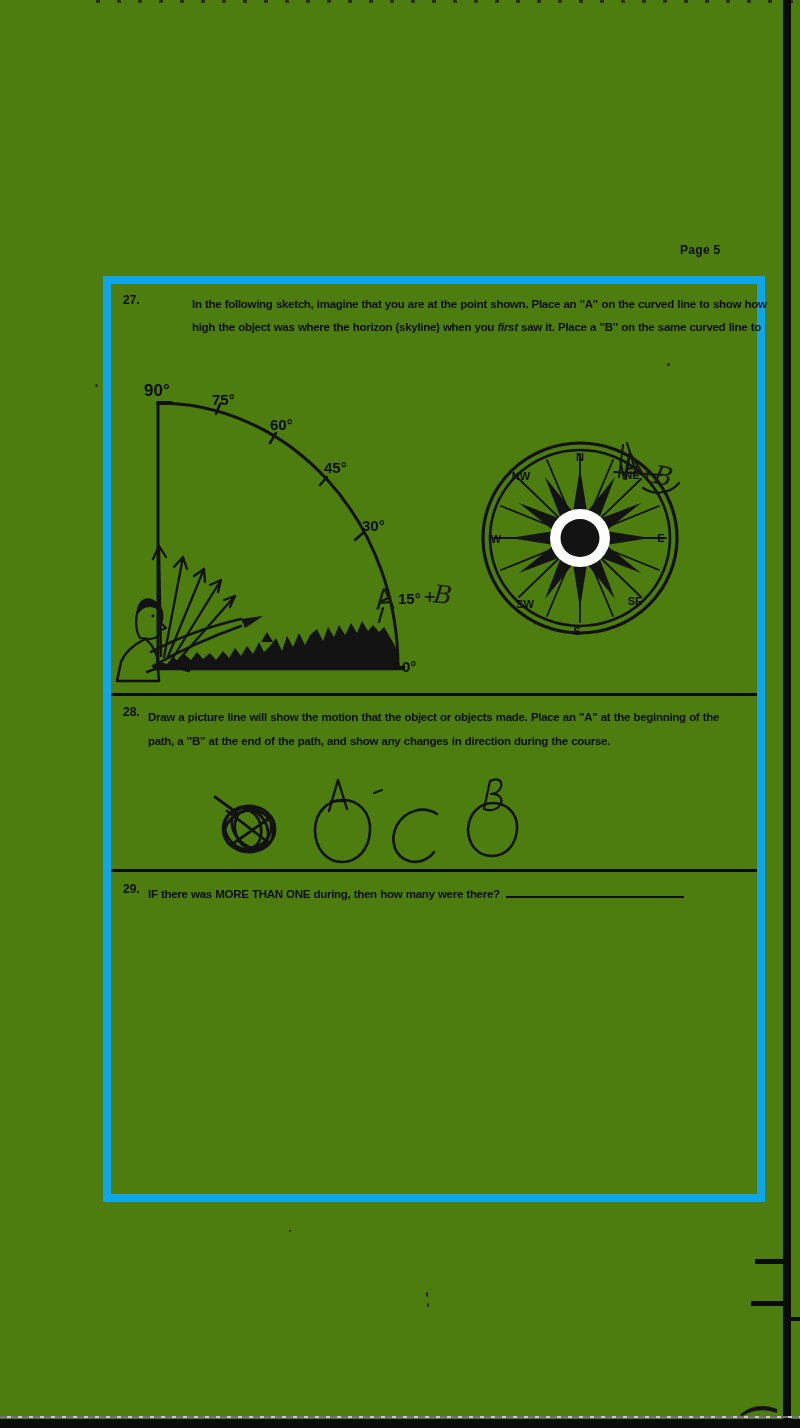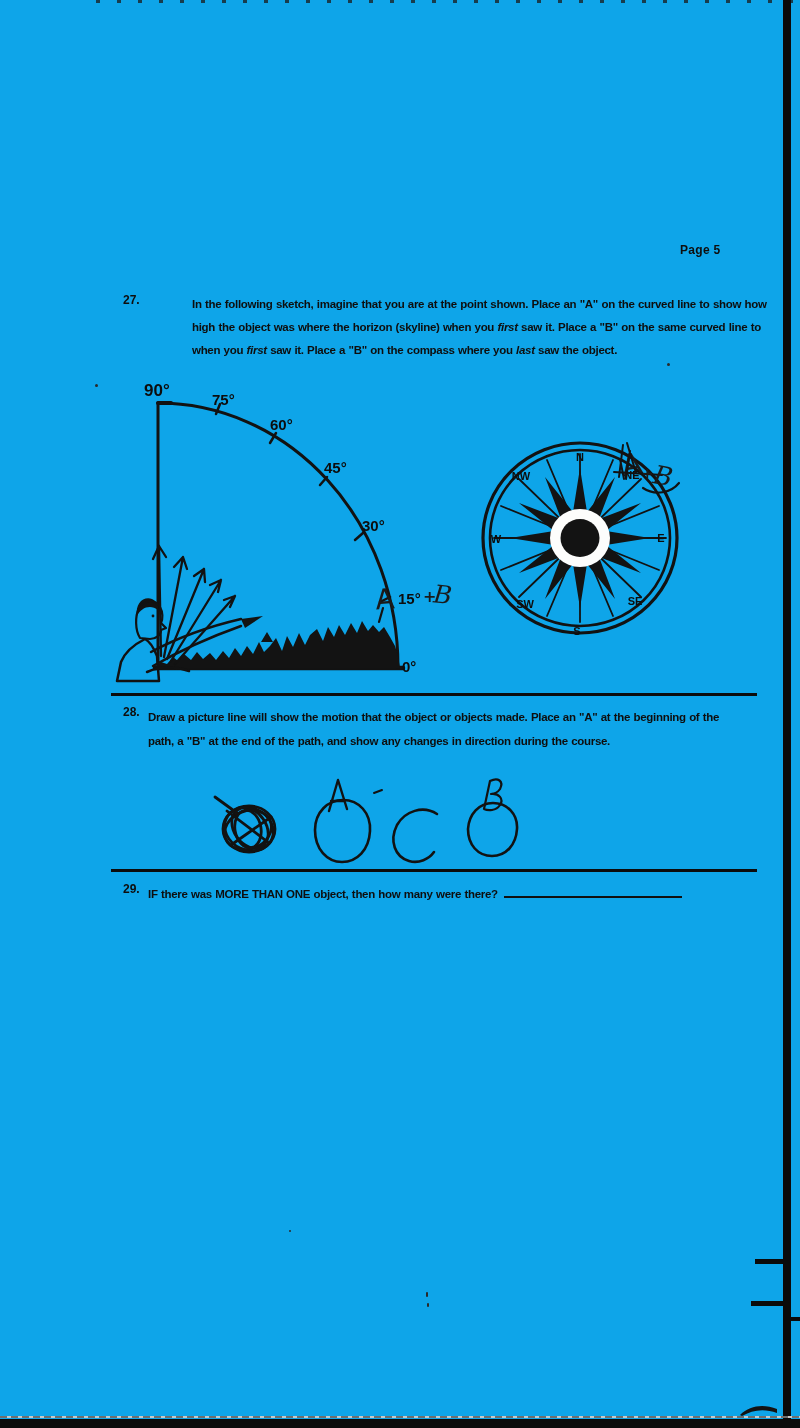--- a/index.html
+++ b/index.html
@@ -1,18 +1,18 @@
 <!DOCTYPE html>
 <html><head>
 <meta charset="utf-8">
 <style>
   html,body{margin:0;padding:0;}
   body{width:800px;height:1428px;position:relative;background:#ffffff;
        font-family:"Liberation Sans",sans-serif;color:#0e0e0e;overflow:hidden;}
-  .page{position:absolute;inset:0;background:#0ea5e9;}
+  .page{position:absolute;inset:0;background:#4d7c0f;}
 
   
   .top-ticks{position:absolute;left:96px;top:0;width:700px;height:3px;
     background:repeating-linear-gradient(90deg,#1a1a1a 0 4px,transparent 4px 21px);opacity:.75;}
   .right-bar{position:absolute;left:783px;top:0;width:8px;height:1428px;background:#0b0b0b;}
   .tick{position:absolute;background:#0b0b0b;}
   .bottom-gray{position:absolute;left:0;top:1416px;width:800px;height:2px;
     background:repeating-linear-gradient(90deg,#6f6f6f 0 7px,#c9c9c9 7px 11px);}
   .bottom-bar{position:absolute;left:0;top:1419px;width:800px;height:9px;background:#0b0b0b;}
   .speck{position:absolute;width:3px;height:3px;border-radius:50%;background:#2a2a2a;}
@@ -63,21 +63,20 @@
   <div class="speck" style="left:427px;top:1303px;width:2px;height:4px;border-radius:1px;"></div>
 
   <div class="page-label">Page 5</div>
 
   <div class="main-box">
 
     <span class="qnum" style="top:9px;">27.</span>
     <div class="qtext" style="top:9px;margin-left:44px;">
       <div class="qline"><span>In the following sketch, imagine that you are at the point shown.  Place an "A" on the curved line to show how</span></div>
       <div class="qline"><span>high the object was where the horizon (skyline) when you </span><i>first</i><span> saw it.  Place a "B" on the same curved line to</span></div>
-      <div class="qline"><span>when you </span><i>first</i><span> saw it.  Place a "B" on the compass where you </span><i>last</i><span> saw the object.</span></div>
     </div>
 
     <svg style="left:0;top:92px;" width="360" height="305" viewBox="0 0 360 305">
 
       <path d="M47 27 L47 292" class="ink" stroke-width="3"></path>
       <path d="M47 27 L60 27" class="ink" stroke-width="4"></path>
       <path d="M44 292 L292 292" class="ink" stroke-width="4.5"></path>
 
       <path d="M47 27 A 240 264 0 0 1 287 291" class="ink" stroke-width="3"></path>
 
@@ -185,18 +184,18 @@
       <path d="M283 42 L289 14 C297 10 303 14 299 22 C296 27 290 27 290 27 C298 26 303 32 299 38 C295 44 287 44 283 42" class="ink" stroke-width="2.2"></path>
 
       <text x="133" y="8" class="hw" font-size="1" opacity="0">A</text>
       <text x="287" y="8" class="hw" font-size="1" opacity="0">B</text>
     </svg>
 
     <div class="divider" style="top:585px;"></div>
     <span class="qnum" style="top:598px;">29.</span>
     <div class="qtext lh24" style="top:598px;">
       <div class="qline">
-        <span>IF there was MORE THAN ONE object, then how many were there?</span><span class="blank-line"></span>
+        <span>IF there was MORE THAN ONE during, then how many were there?</span><span class="blank-line"></span>
       </div>
     </div>
 
   </div>
 </div>
 
 </body></html>

